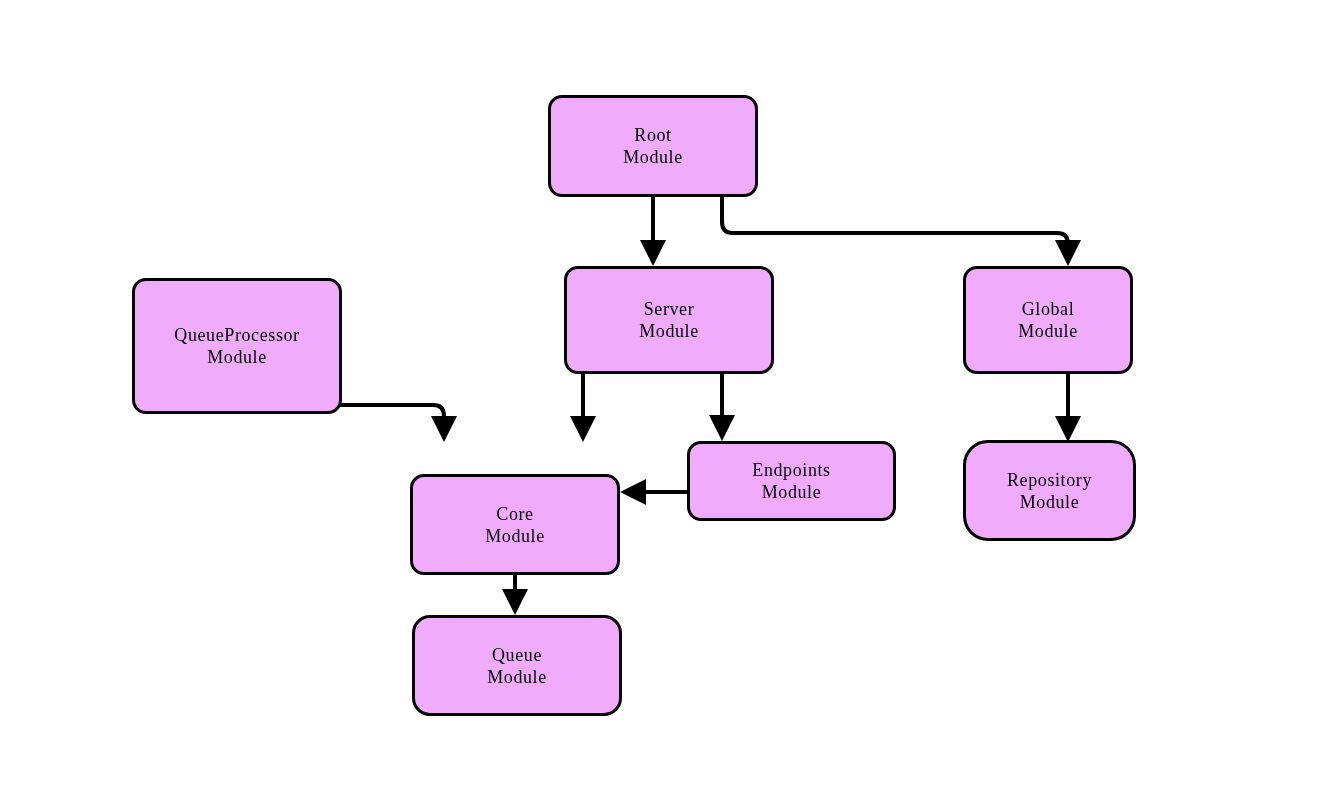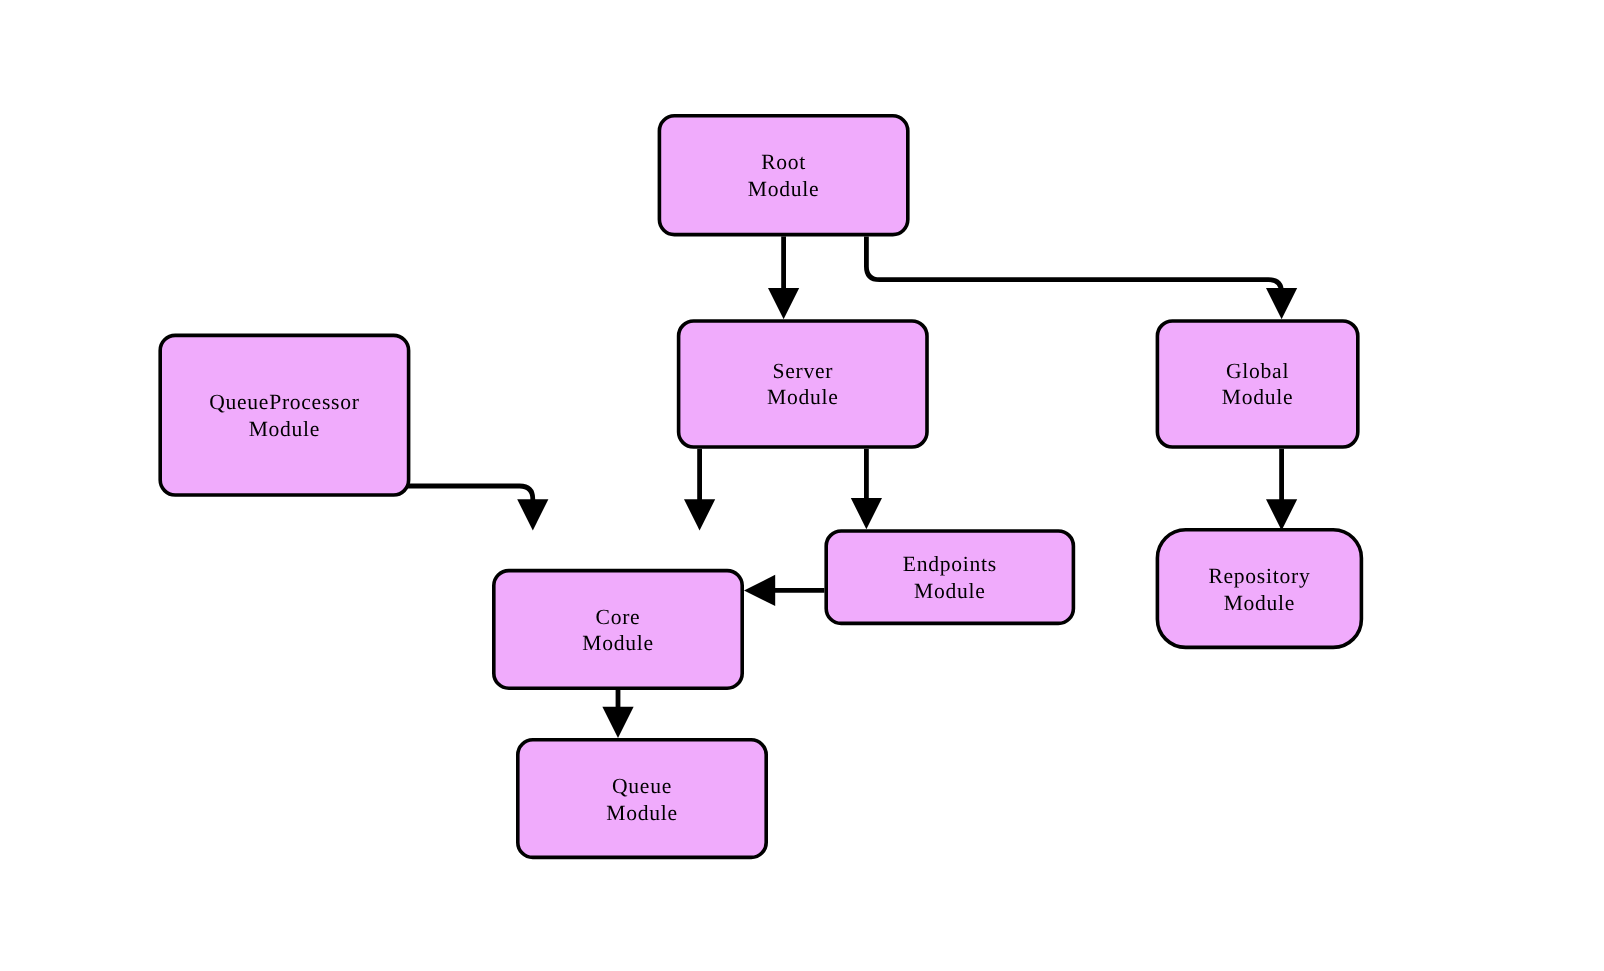--- a/index.html
+++ b/index.html
@@ -123,18 +123,18 @@
   <div class="node" style="left:687px; top:441px; width:209px; height:80px;">
     <span class="node-line">Endpoints</span>
     <span class="node-line">Module</span>
   </div>
 
   <div class="node" style="left:963px; top:440px; width:173px; height:101px;border-radius:25px;">
     <span class="node-line">Repository</span>
     <span class="node-line">Module</span>
   </div>
 
-  <div class="node" style="left:430px; top:615px; width:210px; height:101px;">
+  <div class="node" style="left:412px; top:615px; width:210px; height:101px;border-radius:18px;">
     <span class="node-line">Queue</span>
     <span class="node-line">Module</span>
   </div>
 
 </div>
 
 </body></html>

